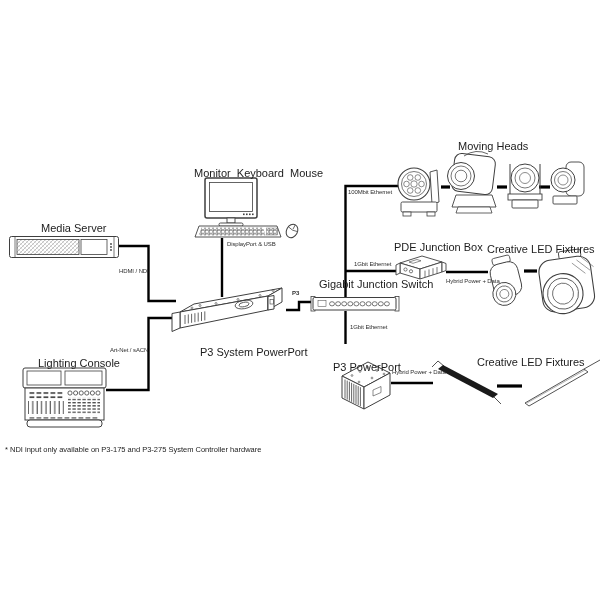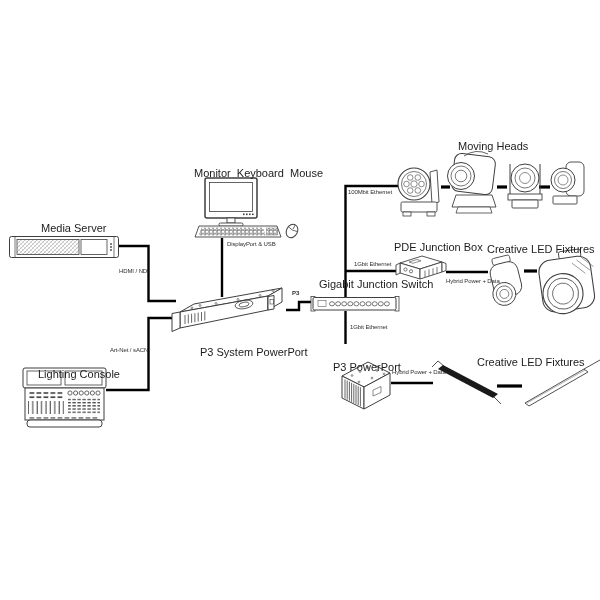--- a/index.html
+++ b/index.html
@@ -118,21 +118,21 @@
           <circle cx="59.2" cy="27" r="2.1"></circle>
         <circle cx="64.8" cy="27" r="2.1"></circle>
           <circle cx="70.4" cy="27" r="2.1"></circle>
           <circle cx="76" cy="27" r="2.1"></circle>
       </g>
       <rect x="46" y="31" width="32" height="17" fill="url(#dash2)"></rect>
       <rect x="6" y="49.5" width="70" height="3" fill="url(#dash)"></rect>
       <rect x="5" y="54" width="75" height="7" rx="3" fill="#fff" stroke="#3f3f3f" stroke-width="1"></rect>
     </svg>
   </div>
-  <div class="lbl" style="left:38px;top:370px;">Lighting Console</div>
+  <div class="lbl" style="left:38px;top:359px;">Lighting Console</div>
 
   <div class="node" style="left:170px;top:276px;">
     <svg width="126" height="62">
       <g fill="#fff" stroke="#3f3f3f" stroke-width="1">
         <polygon points="10,36 98,20 112,12 24,28"></polygon>
         <polygon points="10,36 98,20 98,34 10,52"></polygon>
         <polygon points="98,20 112,12 112,26 98,34"></polygon>
         <polygon points="2,37.5 10,36 10,52 2,55.5"></polygon>
         <polygon points="98,20.5 104,19.5 104,33 98,34"></polygon>
       </g>
@@ -308,14 +308,15 @@
   <div class="wlbl" style="left:119px;top:268px;">HDMI / NDI</div>
   <div class="wlbl" style="left:227px;top:241px;">DisplayPort &amp; USB</div>
   <div class="wlbl" style="left:110px;top:347px;">Art-Net / sACN</div>
   <div class="wlbl p3lbl" style="left:292px;top:290px;">P3</div>
   <div class="wlbl" style="left:348px;top:189px;">100Mbit Ethernet</div>
   <div class="wlbl" style="left:354px;top:261px;">1Gbit Ethernet</div>
   <div class="wlbl" style="left:350px;top:324px;">1Gbit Ethernet</div>
   <div class="wlbl" style="left:446px;top:278px;">Hybrid Power + Data</div>
   <div class="wlbl" style="left:392px;top:369px;">Hybrid Power + Data</div>
 
+  <div class="fn" style="left:5px;top:445px;">* NDI input only available on P3-175 and P3-275 System Controller hardware</div>
 
 </div>
 
 </body></html>

